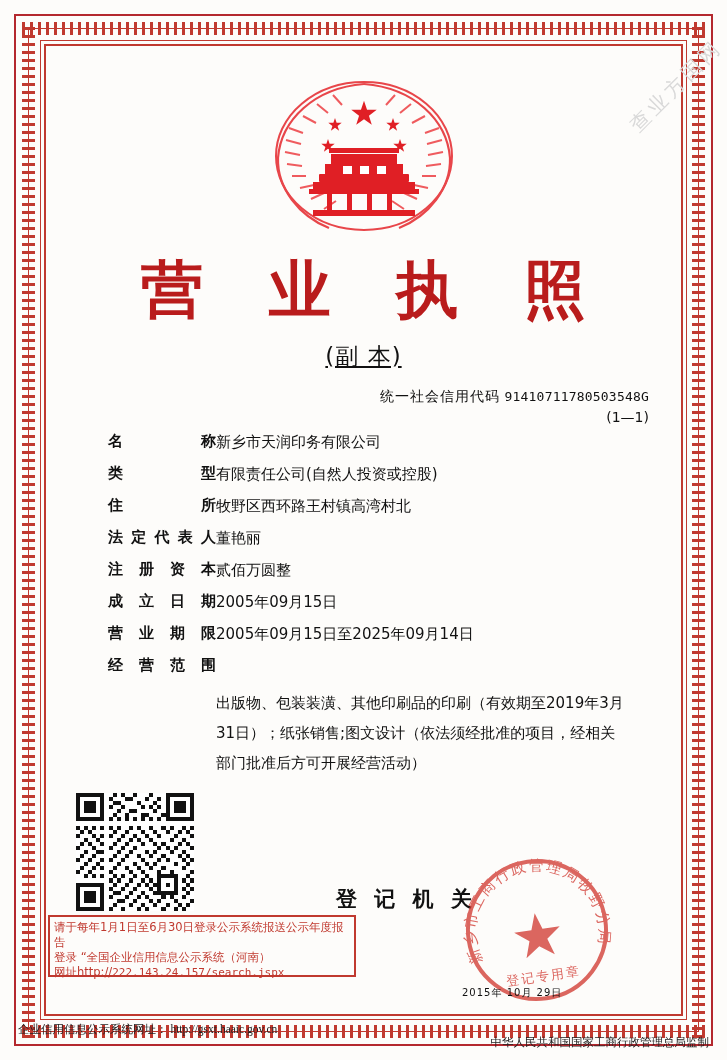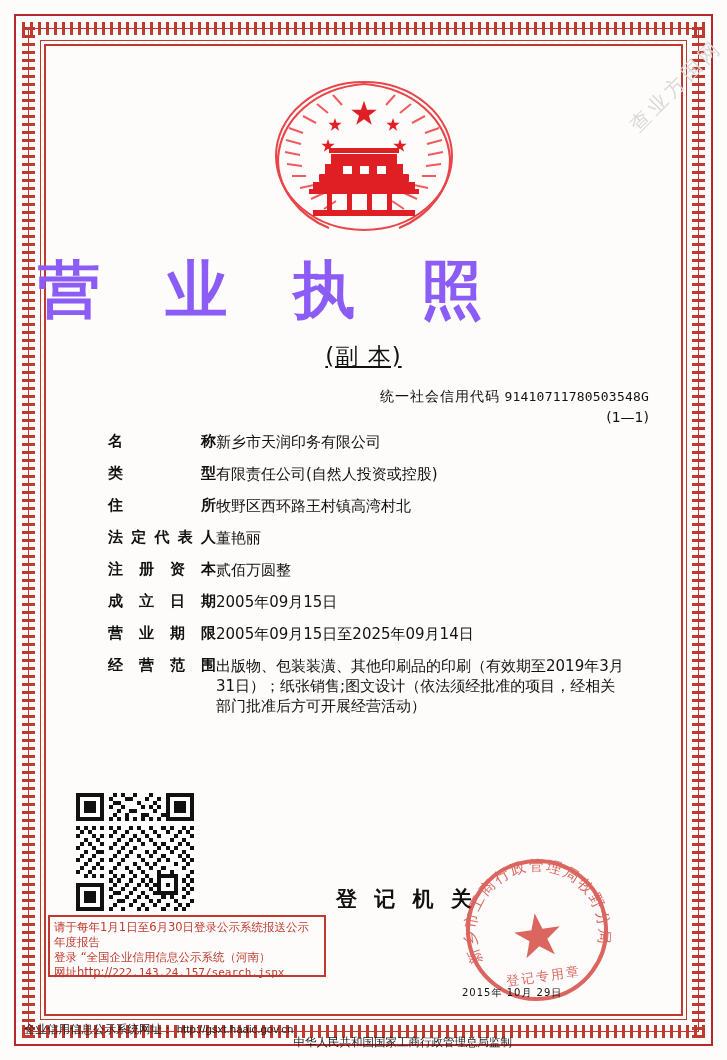--- a/index.html
+++ b/index.html
@@ -98,28 +98,28 @@
     top: 78px;
     transform: translateX(-50%);
     width: 190px;
     height: 160px;
   }
 
   
   .title {
     position: absolute;
     top: 248px;
-    left: 16px; right: 0;
-    text-align: left;
+    left: 0; right: 0;
+    text-align: center;
     font-family: "DejaVu Sans", sans-serif;
     font-size: 62px;
     font-weight: bold;
     letter-spacing: 22px;
     text-indent: 22px;
-    color: #8b5cf6;
+    color: #b91c1c;
   }
   .subtitle {
     position: absolute;
     top: 341px;
     left: 0; right: 0;
     text-align: center;
     font-family: "DejaVu Sans", sans-serif;
     font-size: 23px;
     color: #111;
     letter-spacing: 1px;
@@ -175,42 +175,42 @@
     letter-spacing: 0;
   }
   .row .label span { display: inline-block; }
   .row .value {
     font-family: "DejaVu Sans", sans-serif;
     font-size: 15px;
     color: #111;
     line-height: 21px;
     flex: 1;
   }
-  .row.scope .value { line-height: 20px; }
+  .row.scope .value { line-height: 30px; margin-top: 32px; }
 
   
   .qr {
     position: absolute;
     left: 76px;
     top: 793px;
     width: 118px;
     height: 118px;
   }
   .qr canvas, .qr .qr-grid {
     width: 118px;
     height: 118px;
     display: block;
   }
 
   
   .note-box {
     position: absolute;
     left: 48px;
     top: 915px;
-    width: 278px;
+    width: 308px;
     height: 62px;
     border: 2px solid #c0392f;
     box-sizing: border-box;
     padding: 3px 4px 0 4px;
     color: #c0392f;
     font-family: "DejaVu Sans", sans-serif;
     font-size: 11.5px;
     line-height: 15px;
     letter-spacing: 0;
   }
@@ -252,23 +252,24 @@
     opacity: 0.75;
     transform: rotate(-8deg);
   }
 
   
   .footer {
     position: absolute;
     left: 0;
     right: 0;
     top: 1022px;
-    padding: 0 24px;
+    padding: 0 18px;
     display: flex;
-    font-family: Liberation Sans, sans-serif;
+    justify-content: space-between;
+    font-family: Liberation Serif, serif;
     font-size: 11.5px;
     color: #222;
   }
   .footer .left-text { white-space: nowrap; }
   .footer .right-text { white-space: nowrap; margin-top: 13px; }
 </style>
 </head>
 <body>
 
 <div class="page">

